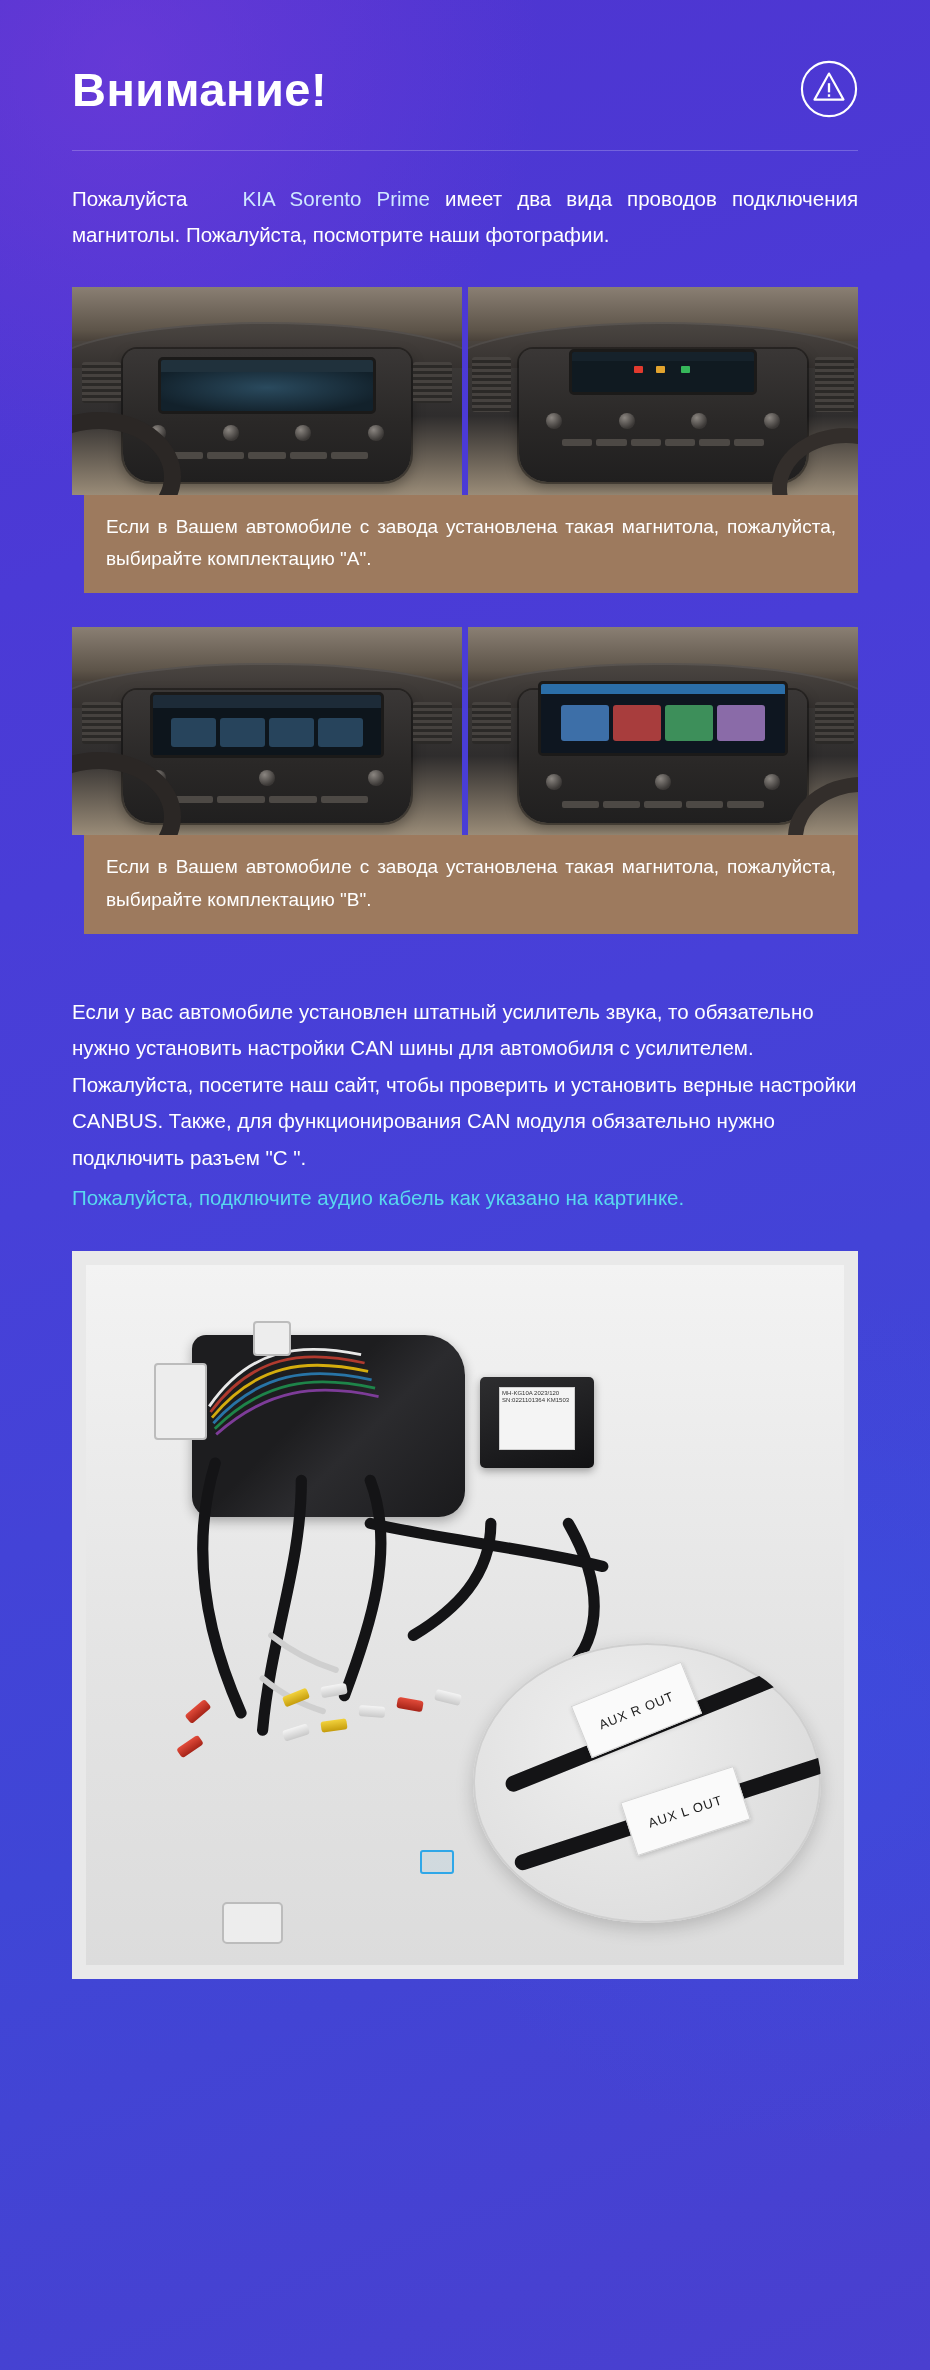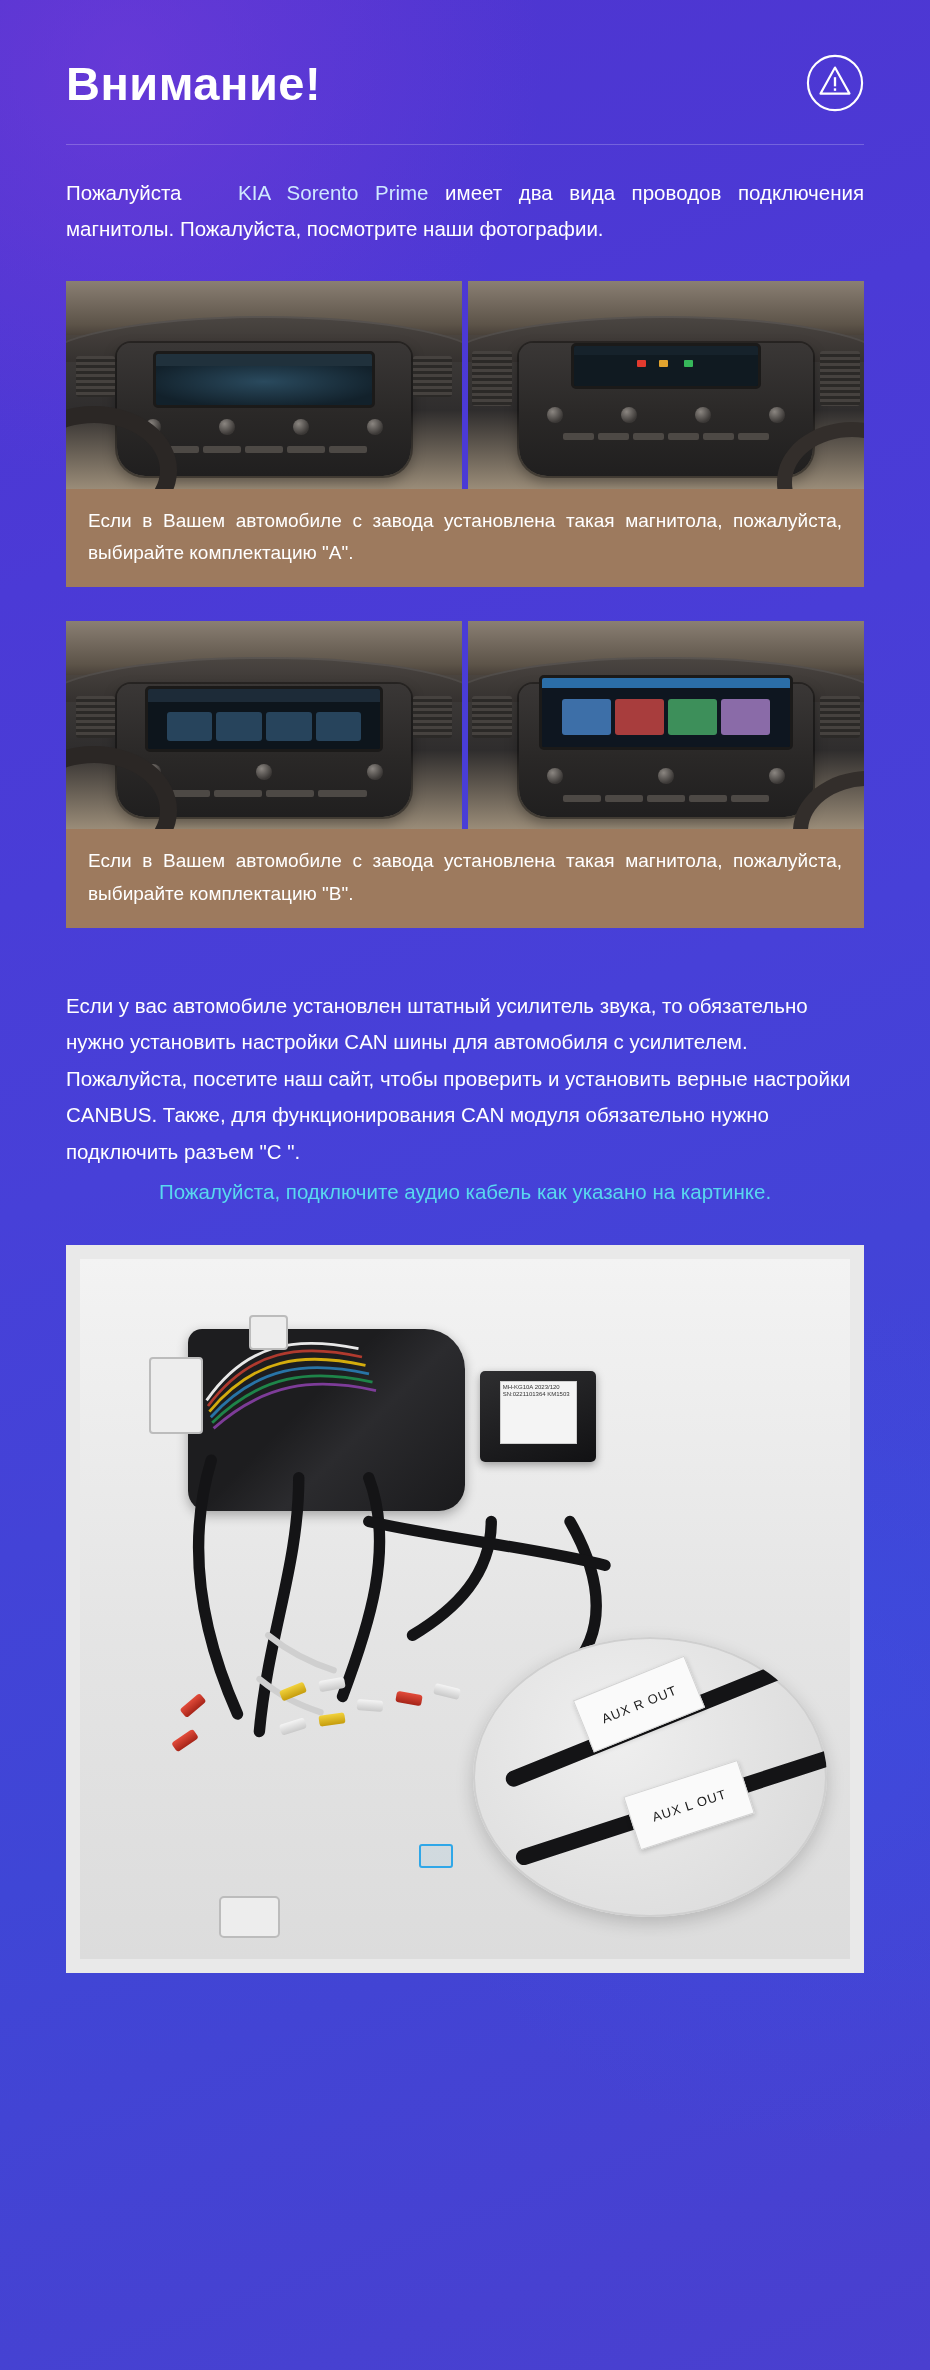--- a/index.html
+++ b/index.html
@@ -7,21 +7,21 @@
     width: 930px;
     background: #4a3fd6;
     font-family: "Liberation Sans", sans-serif;
   }
   .page {
     position: relative;
     width: 930px;
     min-height: 2370px;
     background: linear-gradient(160deg, #4f34cf 0%, #4b3ad6 22%, #4740d8 45%, #3f46d6 70%, #4a3fcf 100%);
     overflow: hidden;
-    padding: 8px;
+    padding: 14px;
   }
   .page::before {
     content: "";
     position: absolute;
     left: -120px; top: -180px;
     width: 700px; height: 700px;
     background: radial-gradient(circle at 35% 35%, rgba(120,60,220,0.55), rgba(90,50,210,0) 65%);
     pointer-events: none;
   }
   .page::after {
@@ -78,20 +78,21 @@
     overflow: hidden;
     background: #2a2a2c;
   }
   .caption {
     background: #9d7a5e;
     color: #ffffff;
     font-size: 19px;
     line-height: 1.7;
     padding: 16px 22px 18px 22px;
     text-align: justify;
+    margin-left: 12px;
   }
 
   
   .dash {
     position: absolute; inset: 0;
     background:
       linear-gradient(180deg, #6d6257 0%, #5b5147 16%, #3d3a38 34%, #2f2d2d 62%, #9a8c78 100%);
   }
   .dash .ceil {
     position: absolute; left: 0; right: 0; top: 0; height: 26%;
@@ -162,21 +163,21 @@
   }
   .dash .tiles i { border-radius: 3px; background: #27445c; }
 
   
   .body-text {
     margin-top: 60px;
     font-size: 20.5px;
     line-height: 1.78;
     color: #ffffff;
   }
-  .body-text p + p { margin-top: 4px; text-align: center; }
+  .body-text p + p { margin-top: 4px; }
   .accent { color: #59d8ef; }
 
   
   .harness-wrap {
     margin: 34px 0 60px 0;
     background: #e9e9e9;
     padding: 14px;
   }
   .harness {
     position: relative;

